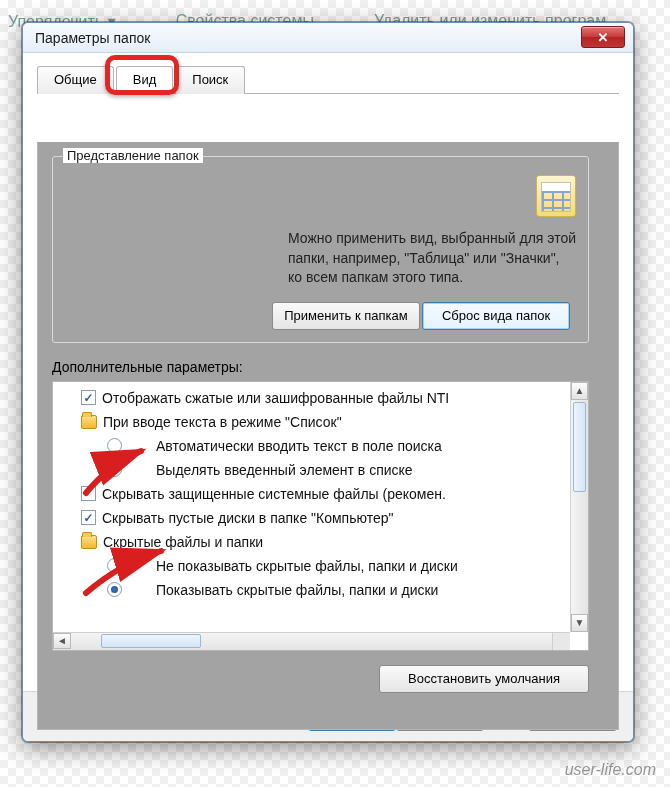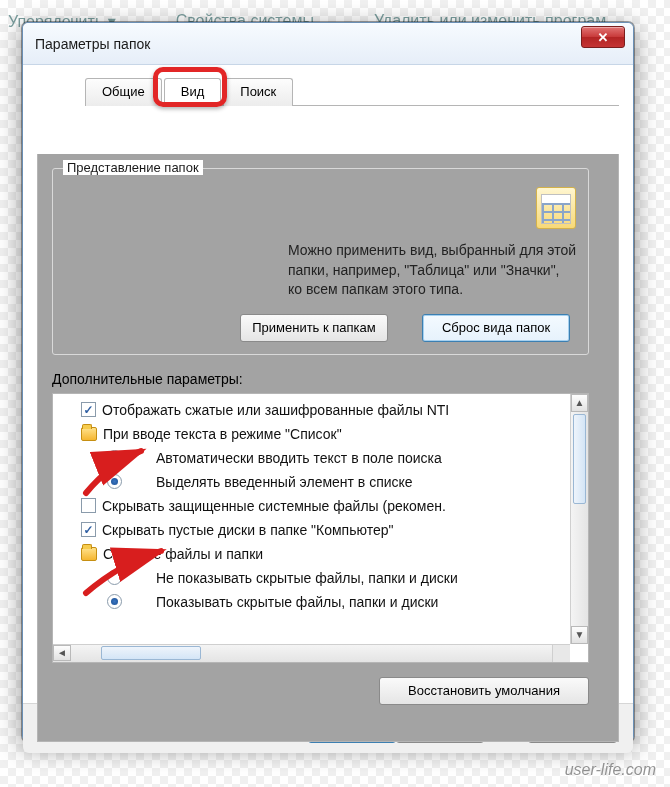--- a/index.html
+++ b/index.html
@@ -26,21 +26,21 @@
   .dialog-shadow {
     position: absolute;
     left: 22px; top: 22px;
     width: 612px; height: 720px;
     background: #fff;
     border-radius: 6px;
     box-shadow: 0 6px 24px rgba(0,0,0,0.45), 0 0 0 1px rgba(0,0,0,0.35);
     border: 1px solid #6a8fb5;
   }
   .titlebar {
-    height: 42px;
+    height: 30px;
     background: linear-gradient(#f7fbff,#e6eef8);
     border-bottom: 1px solid #c7d6e7;
     border-radius: 6px 6px 0 0;
     display: flex; align-items: center;
     padding-left: 12px;
     position: relative;
   }
   .title-text { color: #1a1a1a; font-size: 14px; }
   .close-btn {
     position: absolute;
@@ -56,21 +56,20 @@
   }
   .dialog-body {
     padding: 12px 14px 8px 14px;
     height: 638px;
     position: relative;
   }
   .tabs {
     display: flex;
     border-bottom: 1px solid #b5b5b5;
     position: relative;
-    margin-left: 48px;
   }
   .tab {
     padding: 5px 16px 5px 16px;
     border: 1px solid #b5b5b5;
     border-bottom: none;
     background: linear-gradient(#fdfdfd,#ececec);
     margin-right: 2px;
     border-radius: 3px 3px 0 0;
     position: relative;
     top: 1px;
@@ -123,21 +122,21 @@
   .folder-ico::after {
     content:"";
     position:absolute; left:4px; top:6px; right:4px; bottom:4px;
     background:
       linear-gradient(#fff,#fff) 0 0/100% 8px no-repeat,
       repeating-linear-gradient(#8aa5c9 0 2px, transparent 2px 8px),
       repeating-linear-gradient(90deg,#8aa5c9 0 2px, transparent 2px 10px);
     border:1px solid #c0c0c0;
   }
   .group-text { color: #222; line-height: 1.4; font-size: 14px; }
-  .group-btns { display:flex; gap:34px; justify-content:flex-end; margin-top:14px; padding-right: 6px;}
+  .group-btns { display:flex; gap:2px; justify-content:flex-end; margin-top:14px; padding-right: 6px;}
   .win-btn {
     min-width: 148px; height: 28px;
     border: 1px solid #8a8a8a;
     border-radius: 3px;
     background: linear-gradient(#fafafa,#e5e5e5);
     font-size: 13px;
     cursor: pointer;
     padding: 0 10px;
   }
   .win-btn.default {

